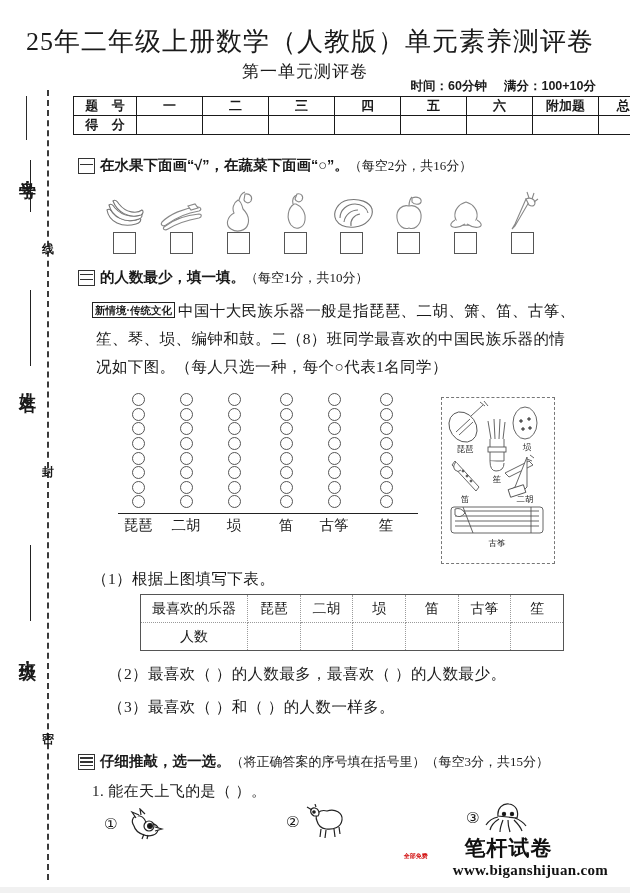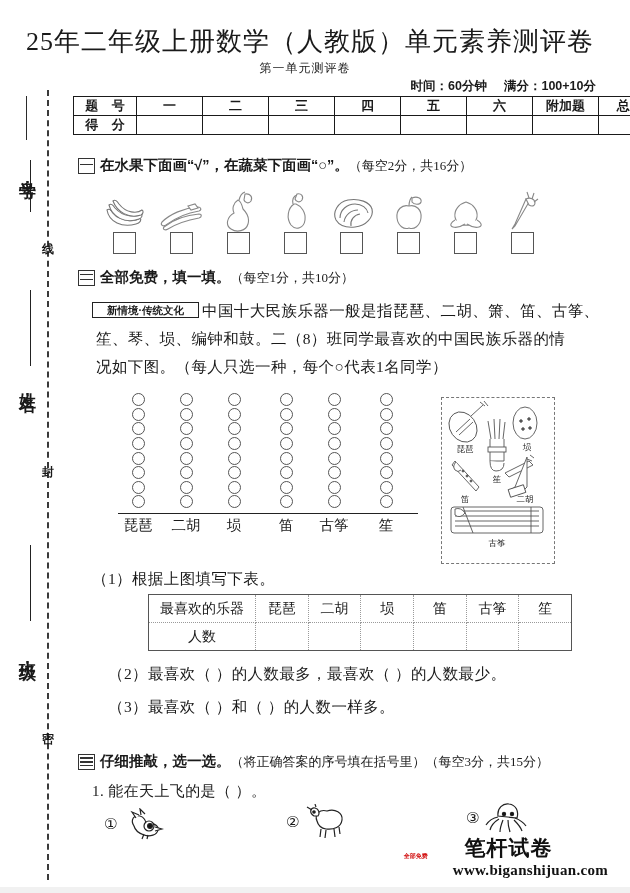--- a/index.html
+++ b/index.html
@@ -51,21 +51,21 @@
     position: absolute; left: 0; right: 10px; top: 24px;
     text-align: center;
     font-size: 26px;
     font-family: "Liberation Serif", "DejaVu Serif", serif;
     letter-spacing: 1px;
     white-space: nowrap;
   }
   .title-sub {
     position: absolute; left: 0; right: 20px; top: 60px;
     text-align: center;
-    font-size: 12px;
+    font-size: 17px;
     letter-spacing: 1px;
   }
   .meta-line {
     position: absolute; right: 34px; top: 78px;
     font-family: "Liberation Sans", "DejaVu Sans", sans-serif;
     font-size: 12.5px; font-weight: bold;
     letter-spacing: 0px;
     white-space: nowrap;
   }
   .meta-line .gap { display: inline-block; width: 10px; }
@@ -142,21 +142,21 @@
     line-height: 26px;
     letter-spacing: 0.4px;
     white-space: nowrap;
   }
   .tag-new {
     display: inline-block;
     border: 1.2px solid #222;
     font-family: "Liberation Sans", "DejaVu Sans", sans-serif;
     font-weight: bold;
     font-size: 10.5px;
-    padding: 0 14px;
+    padding: 0 2px;
     line-height: 14px;
     vertical-align: 2px;
     margin-right: 3px;
     letter-spacing: 0;
   }
 
   
   .picto {
     position: absolute; left: 118px; top: 396px;
     width: 300px; height: 118px;
@@ -200,21 +200,21 @@
     border-collapse: collapse;
     table-layout: fixed;
   }
   table.data-table td {
     border: 1px dotted #9a9a9a;
     height: 27px;
     text-align: center;
     font-size: 14px;
     padding: 0;
   }
-  table.data-table { border: 1.2px solid #555; margin-left: 8px; }
+  table.data-table { border: 1.2px solid #555; }
   td.dt-head { width: 106px; }
 
   
   .choice-row {
     position: absolute; left: 96px; top: 800px; width: 470px; height: 52px;
   }
   .choice { position: absolute; display: flex; align-items: center; }
   .circ-num {
     font-size: 15px; margin-right: 5px;
     font-family: "DejaVu Sans", sans-serif;
@@ -403,21 +403,21 @@
     <div class="box-cell">
         <div class="ansbox"></div>
       </div>
     <div class="box-cell">
         <div class="ansbox"></div>
       </div>
   </div>
 
   <div class="sec-head" style="left:78px; top:268px;">
     <span class="sec-mark m2"></span>
-    <span>全部免费，填一填。</span>
+    <span>的人数最少，填一填。</span>
     <span class="sec-pts">（每空1分，共10分）</span>
   </div>
 
   <div class="btext" style="left:92px; top:298px;">
     <span class="tag-new">新情境·传统文化</span><span>中国十大民族乐器一般是指琵琶、二胡、箫、笛、古筝、</span>
   </div>
   <div class="btext" style="left:96px; top:326px;">笙、琴、埙、编钟和鼓。二（8）班同学最喜欢的中国民族乐器的情</div>
   <div class="btext" style="left:96px; top:354px;">况如下图。（每人只选一种，每个○代表1名同学）</div>
 
   <div class="picto">

